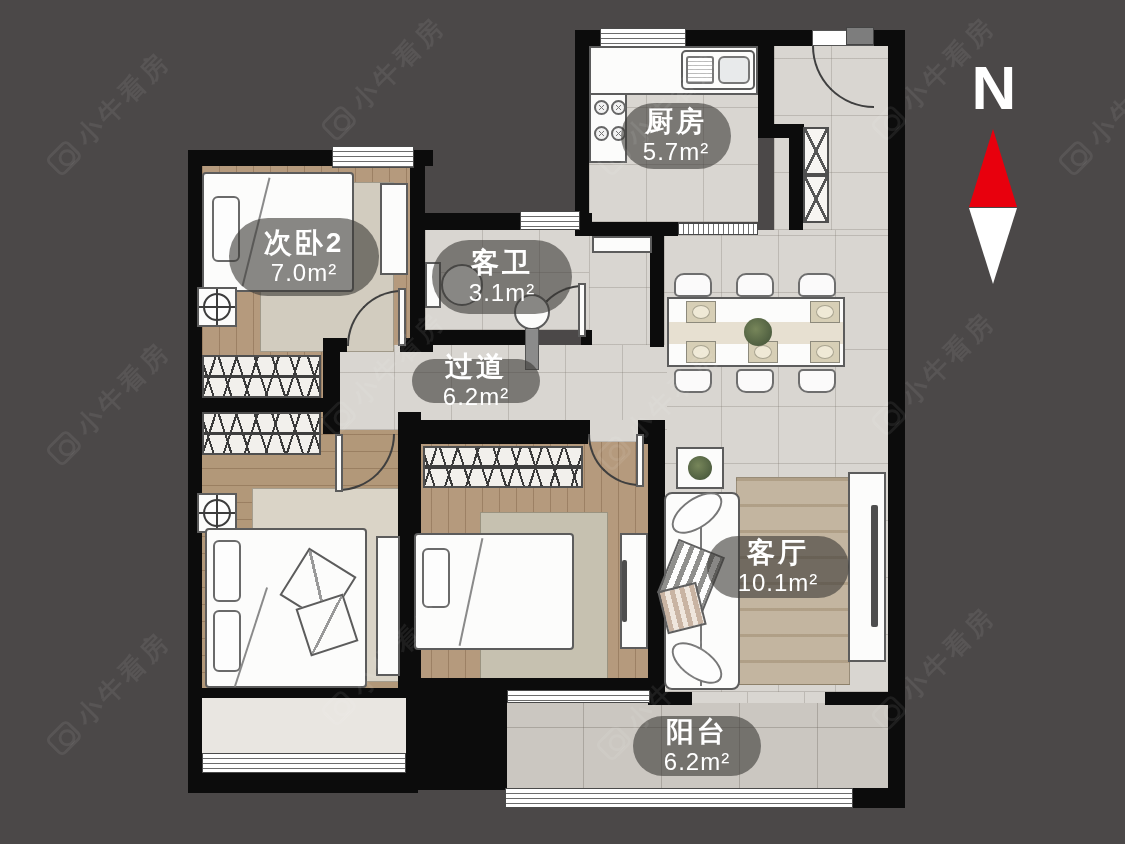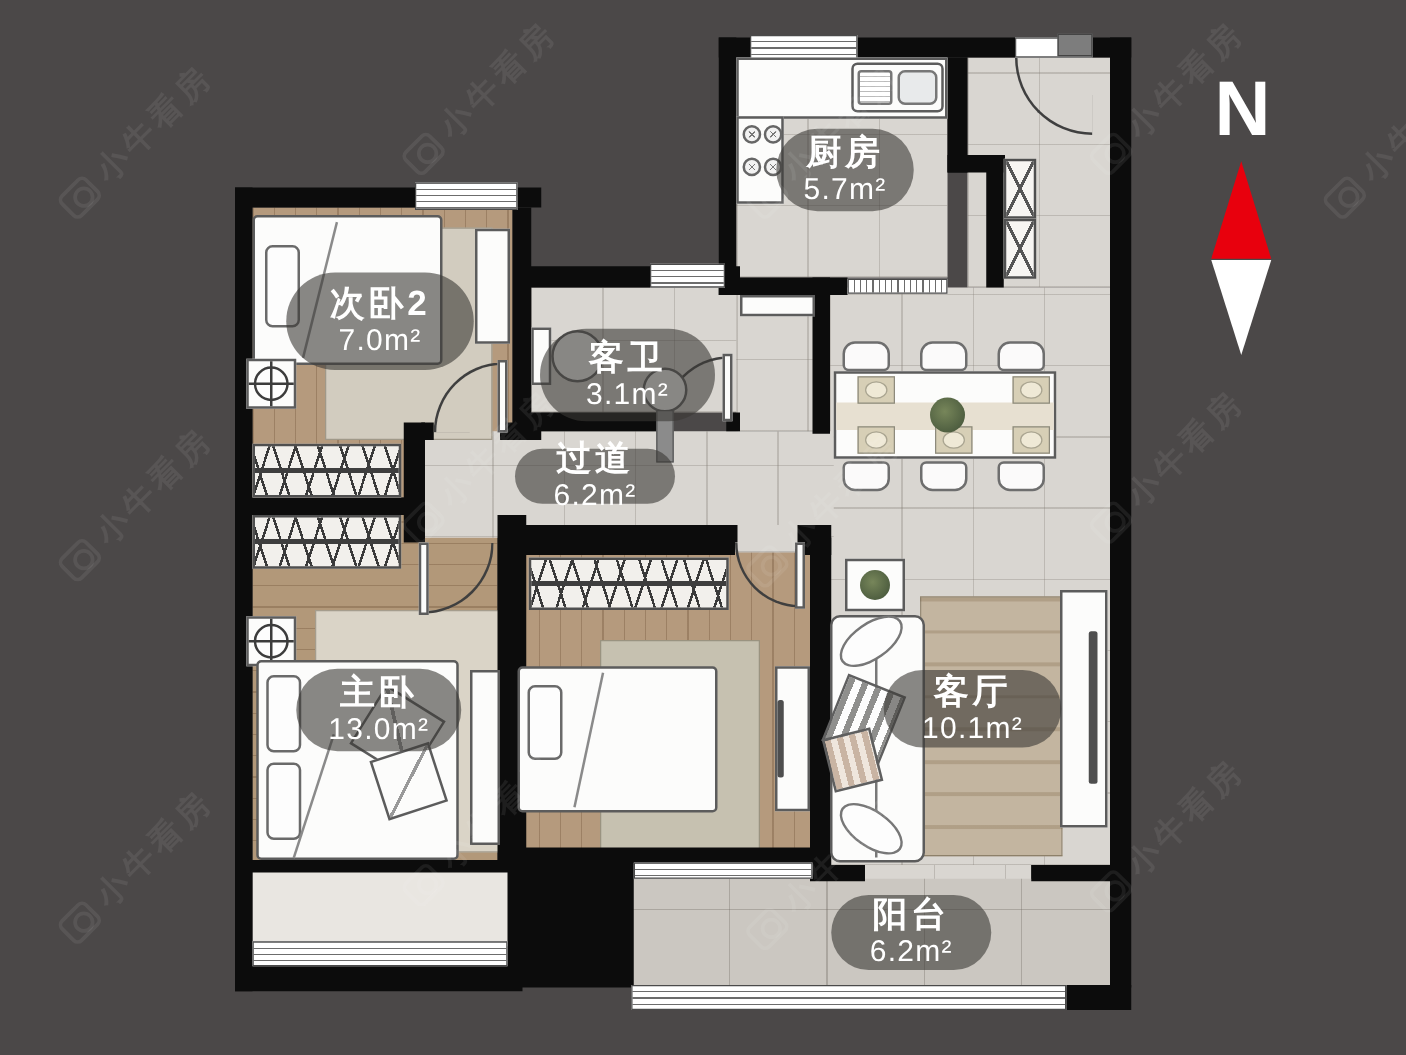--- a/index.html
+++ b/index.html
@@ -206,41 +206,37 @@
   <div class="armpillow" style="left:668px;top:648px;width:58px;height:30px;transform:rotate(35deg);"></div>
   <div class="pstripe" style="left:666px;top:546px;width:50px;height:58px;transform:rotate(22deg);"></div>
   <div class="abs" style="left:662px;top:586px;width:40px;height:44px;transform:rotate(-14deg);border:2px solid #5f5f5f;box-sizing:border-box;background:repeating-linear-gradient(90deg,#c9b4a3 0 5px,#efe6dd 5px 10px);"></div>
   <div class="wbox" style="left:848px;top:472px;width:38px;height:190px;"></div>
   <div class="tvbar" style="left:871px;top:505px;width:7px;height:122px;"></div>
 
   <div class="pill" style="left:229px;top:218px;width:150px;height:78px;">
     <span class="rn">次卧2</span>
     <span class="ra">7.0m²</span>
   </div>
-  <div class="pill" style="left:432px;top:263px;width:140px;height:74px;">
+  <div class="pill" style="left:432px;top:240px;width:140px;height:74px;">
     <span class="rn">客卫</span>
     <span class="ra">3.1m²</span>
   </div>
   <div class="pill" style="left:621px;top:103px;width:110px;height:66px;">
     <span class="rn">厨房</span>
     <span class="ra">5.7m²</span>
   </div>
   <div class="pill" style="left:412px;top:359px;width:128px;height:44px;">
     <span class="rn">过道</span>
     <span class="ra">6.2m²</span>
   </div>
-  <div class="pill" style="left:237px;top:535px;width:132px;height:66px;">
-    <span class="rn">主卧</span>
-    <span class="ra">13.0m²</span>
-  </div>
   <div class="pill" style="left:707px;top:536px;width:142px;height:62px;">
     <span class="rn">客厅</span>
     <span class="ra">10.1m²</span>
   </div>
-  <div class="pill" style="left:665px;top:716px;width:128px;height:60px;">
+  <div class="pill" style="left:633px;top:716px;width:128px;height:60px;">
     <span class="rn">阳台</span>
     <span class="ra">6.2m²</span>
   </div>
 
   <div class="compass-n" style="left:968px;top:52px;width:52px;text-align:center;">N</div>
   <div class="tri-up" style="left:969px;top:129px;border-bottom:78px solid #e8000d;"></div>
   <div class="tri-down" style="left:969px;top:208px;border-top:76px solid #ffffff;"></div>
 
 <div class="wm" style="left: 30px; top: 95px;">
       <span class="wm-logo"></span>

